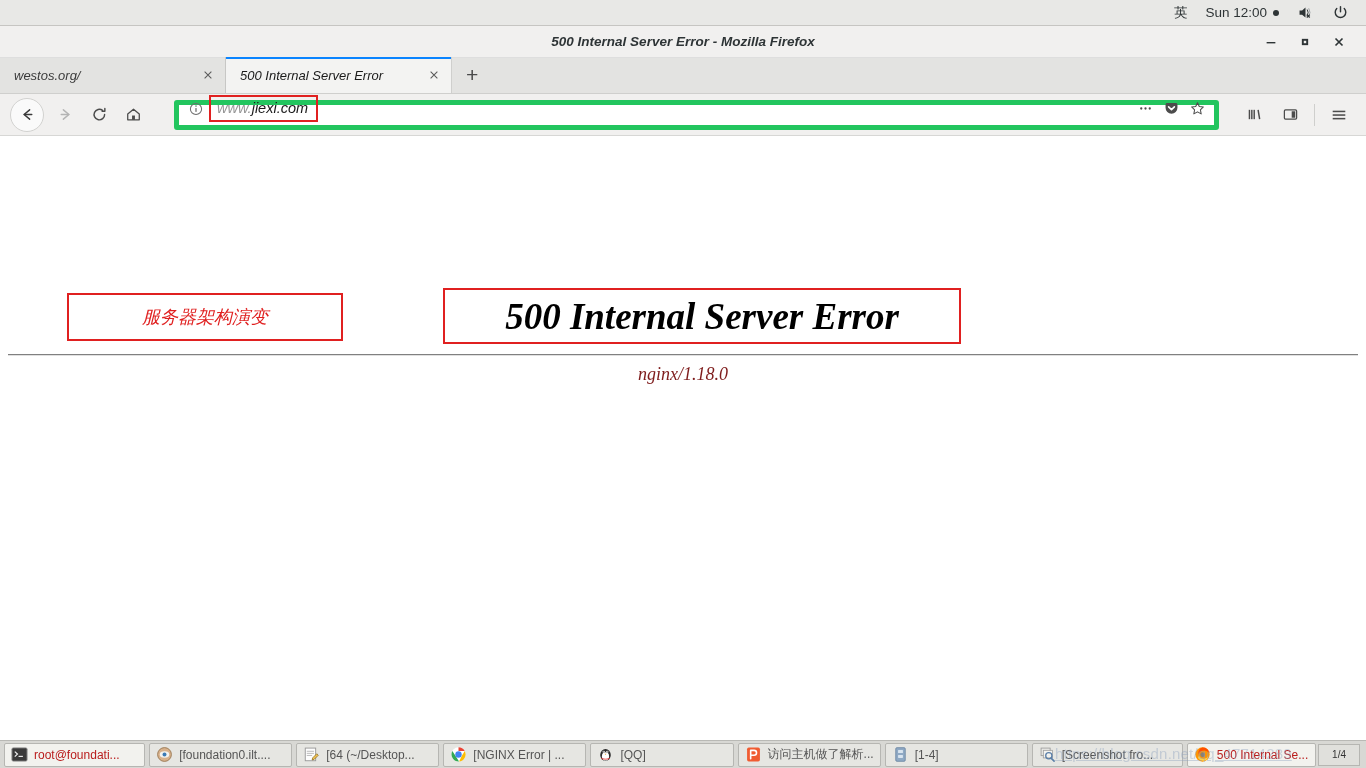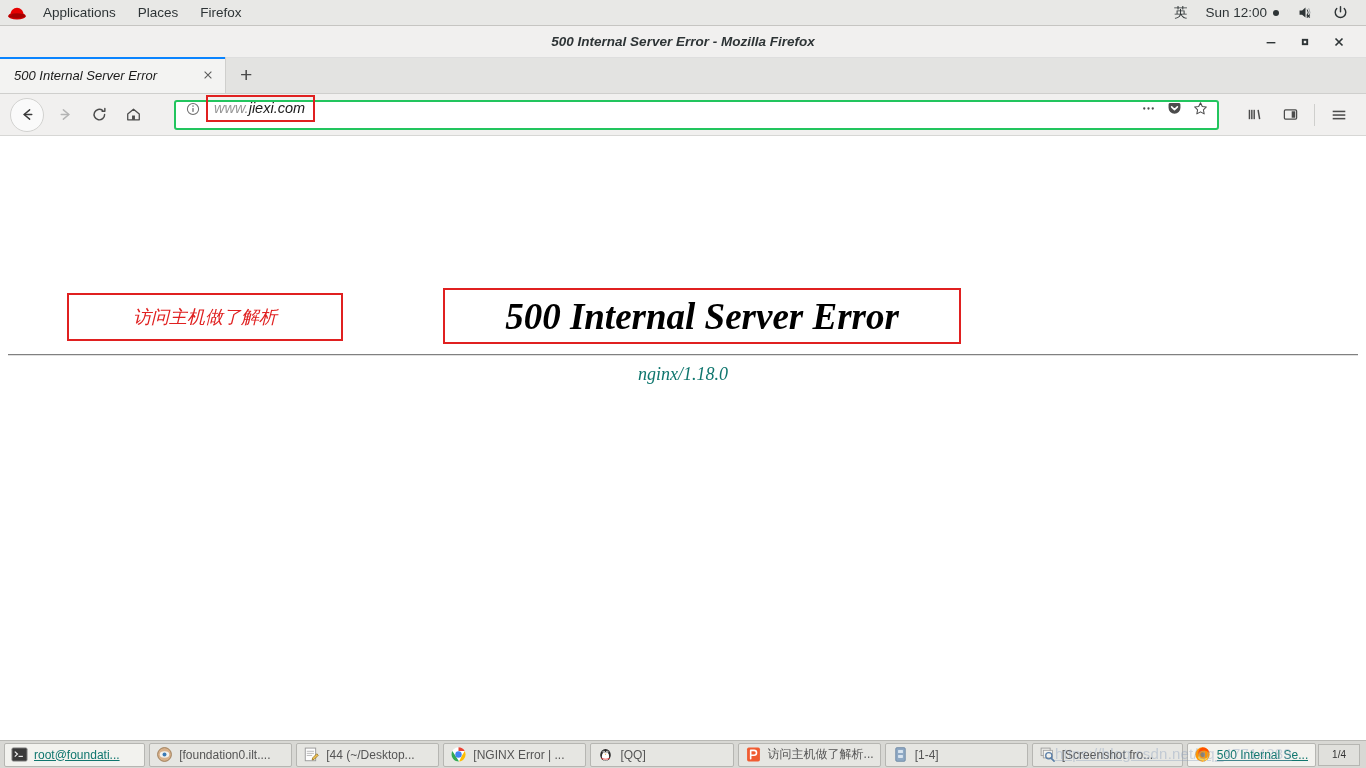--- a/index.html
+++ b/index.html
@@ -112,21 +112,21 @@
     width: 34px; height: 34px; border-radius: 50%;
     display: flex; align-items: center; justify-content: center;
     color: #4c4c4c; flex: 0 0 34px;
   }
   .nav-btn.back { border: 1px solid #d2d2d0; background: #fafafa; margin-right: 4px; }
   .nav-btn.disabled { color: #b4b4b4; }
 
   .urlbar-wrap { flex: 1; display: flex; align-items: center; padding: 0 12px 0 24px; }
   .urlbar {
     flex: 1; height: 30px; background: #ffffff;
-    border: 2px solid #22c55e; border-radius: 3px;
+    border: 5px solid #22c55e; border-radius: 3px;
     display: flex; align-items: center; padding: 0 4px 12px 6px;
     position: relative;
   }
   .ident-icon {
     width: 22px; height: 22px; flex: 0 0 22px;
     display: flex; align-items: center; justify-content: center;
     color: #6d6d6d;
   }
   .url-text-box {
     position: relative; margin-left: 2px;
@@ -181,40 +181,40 @@
   .page-hr {
     position: absolute; left: 8px; top: 218px;
     width: 1350px; height: 2px;
     border: 0; border-top: 1px solid #808080;
     border-bottom: 1px solid #e0e0e0;
   }
   .server-sig {
     position: absolute; left: 0; right: 0; top: 228px;
     text-align: center;
     font-family: "Liberation Serif", serif;
-    font-size: 18px; color: #0f766e;
+    font-size: 18px; color: #7f1d1d;
   }
 
   
   .taskbar {
     position: absolute; bottom: 0; left: 0;
     width: 1366px; height: 28px;
     background: #d8d8d4;
     border-top: 1px solid #b9b9b5;
     display: flex; align-items: center;
     padding: 0 2px;
   }
   .task-item {
     height: 24px; display: flex; align-items: center;
     background: #e6e6e2; border: 1px solid #b6b6b2;
     border-radius: 2px; margin: 0 2px;
     padding: 0 6px; font-size: 12px;
     color: #555; overflow: hidden; white-space: nowrap;
   }
-  .task-item.active { background: #f2f2ee; color: #0f766e; text-decoration: underline; }
+  .task-item.active { background: #f2f2ee; color: #b91c1c; }
   .task-item .ticon {
     width: 17px; height: 17px; flex: 0 0 17px;
     margin-right: 6px; position: relative;
   }
   .task-label { overflow: hidden; text-overflow: ellipsis; }
   .workspace {
     margin-left: auto; margin-right: 4px;
     height: 22px; min-width: 42px;
     background: #e0e0dc; border: 1px solid #b6b6b2;
     display: flex; align-items: center; justify-content: center;
@@ -228,33 +228,20 @@
     letter-spacing: 0.2px; z-index: 5; text-decoration: underline;
   }
 
   
   svg { display: block; }
 </style>
 </head>
 <body>
 
 <div class="gnome-topbar">
-  <div class="gnome-left">
-    <div class="rh-logo">
-      <svg viewBox="0 0 24 24" width="22" height="22">
-        <ellipse cx="12" cy="15.5" rx="9.5" ry="3.6" fill="#cc0000"></ellipse>
-        <path d="M4.5 14.5 C5 9.5 8.2 6.3 12 6.3 C15.8 6.3 19 9.5 19.5 14.5 Z" fill="#e60000"></path>
-        <ellipse cx="12" cy="14.8" rx="9.3" ry="2.6" fill="#a30000"></ellipse>
-        <path d="M3.2 15 C3.2 13.6 5 12.8 6.2 13.1 L6.0 14.6 Z" fill="#cc0000"></path>
-      </svg>
-    </div>
-    <div class="gnome-menu-item">Applications</div>
-    <div class="gnome-menu-item">Places</div>
-    <div class="gnome-menu-item">Firefox</div>
-  </div>
   <div class="gnome-right">
     <div>英</div>
     <div>
       <span>Sun 12:00</span>
       <span class="clock-dot"></span>
     </div>
     <div>
       <svg viewBox="0 0 20 20" width="17" height="17">
         <path d="M3 7.5 L6 7.5 L10 4 L10 16 L6 12.5 L3 12.5 Z" fill="#2e3436"></path>
         <path d="M12 6.5 Q14.2 10 12 13.5" stroke="#2e3436" stroke-width="1.1" fill="none"></path>
@@ -288,20 +275,28 @@
       </div>
       <div class="wbtn">
         <svg viewBox="0 0 16 16" width="14" height="14">
             <path d="M4 4 L12 12 M12 4 L4 12" stroke="#2e3436" stroke-width="1.9"></path>
           </svg>
       </div>
     </div>
   </div>
 
   <div class="ff-tabstrip">
+    <div class="ff-tab">
+      <span class="tab-label">westos.org/</span>
+      <span class="tab-close">
+        <svg viewBox="0 0 16 16" width="12" height="12">
+            <path d="M3.5 3.5 L12.5 12.5 M12.5 3.5 L3.5 12.5" stroke="#5a5a5a" stroke-width="1.4"></path>
+          </svg>
+      </span>
+    </div>
     <div class="ff-tab active">
       <span class="tab-label">500 Internal Server Error</span>
       <span class="tab-close">
         <svg viewBox="0 0 16 16" width="12" height="12">
             <path d="M3.5 3.5 L12.5 12.5 M12.5 3.5 L3.5 12.5" stroke="#5a5a5a" stroke-width="1.4"></path>
           </svg>
       </span>
     </div>
     <div class="tab-new">+</div>
   </div>
@@ -389,21 +384,21 @@
           <rect x="3" y="5.2" width="14" height="1.7" fill="#4c4c4c"></rect>
           <rect x="3" y="9.2" width="14" height="1.7" fill="#4c4c4c"></rect>
           <rect x="3" y="13.2" width="14" height="1.7" fill="#4c4c4c"></rect>
         </svg>
       </div>
     </div>
   </div>
 
   <div class="ff-content">
     <div class="annot-box">
-      <span>访问主机做了解析</span>
+      <span>服务器架构演变</span>
     </div>
     <div class="err-heading">
       <h1>500 Internal Server Error</h1>
     </div>
     <hr class="page-hr">
     <div class="server-sig">nginx/1.18.0</div>
   </div>
 </div>
 
 <div class="taskbar">
@@ -431,21 +426,21 @@
   </div>
 
   <div class="task-item" style="width:144px">
     <span class="ticon">
       <svg viewBox="0 0 18 18" width="17" height="17">
         <rect x="2.4" y="2.2" width="11" height="13.4" fill="#fdfdfd" stroke="#9a9a9a" stroke-width="1"></rect>
         <path d="M4 5.6 H11.6 M4 7.8 H11.6 M4 10 H9.6" stroke="#b0b0b0" stroke-width="0.9"></path>
         <path d="M10.2 12.6 L14.6 8.2 L16.2 9.8 L11.8 14.2 L9.7 14.8 Z" fill="#f2c14e" stroke="#8a6d22" stroke-width="0.8"></path>
       </svg>
     </span>
-    <span class="task-label">[44 (~/Desktop...</span>
+    <span class="task-label">[64 (~/Desktop...</span>
   </div>
 
   <div class="task-item" style="width:144px">
     <span class="ticon">
       <svg viewBox="0 0 18 18" width="17" height="17">
         <circle cx="9" cy="9" r="7.6" fill="#ffffff"></circle>
         <path d="M9 1.4 A7.6 7.6 0 0 1 15.6 5.3 L9 5.3 Z" fill="#ea4335"></path>
         <path d="M15.6 5.3 A7.6 7.6 0 0 1 9.6 16.5 L12.6 10.3 Z" fill="#fbbc05"></path>
         <path d="M9.6 16.5 A7.6 7.6 0 0 1 2.5 5.4 L5.9 10.6 Z" fill="#34a853"></path>
         <circle cx="9" cy="9" r="3.4" fill="#4285f4"></circle>

